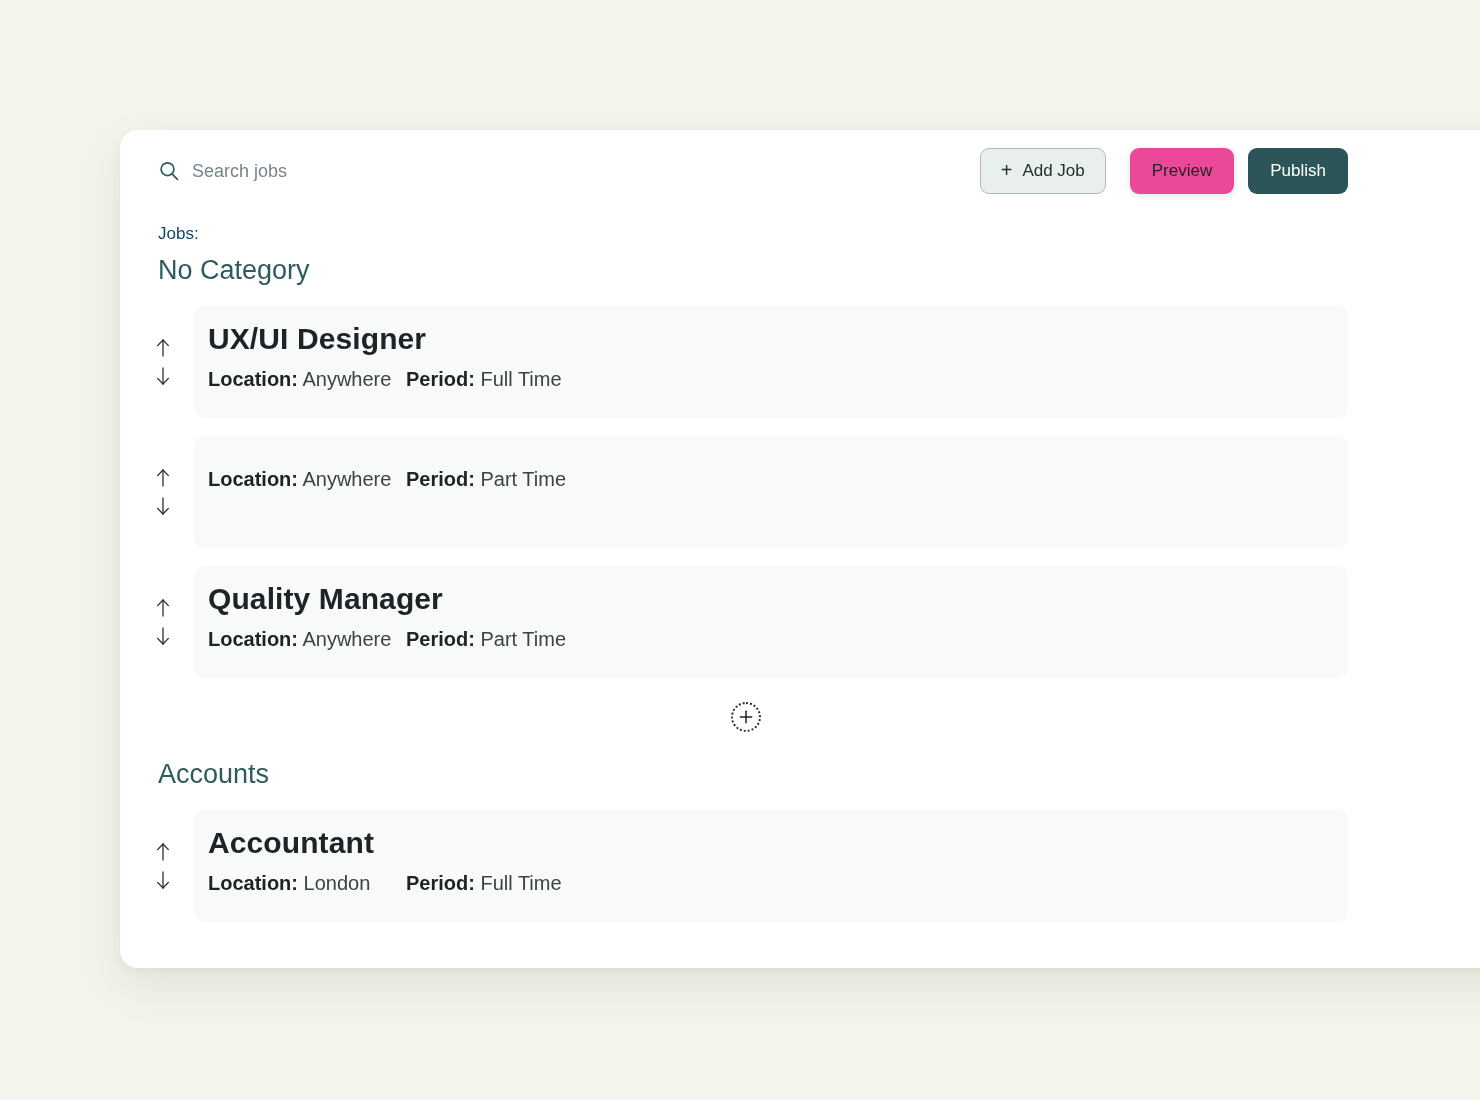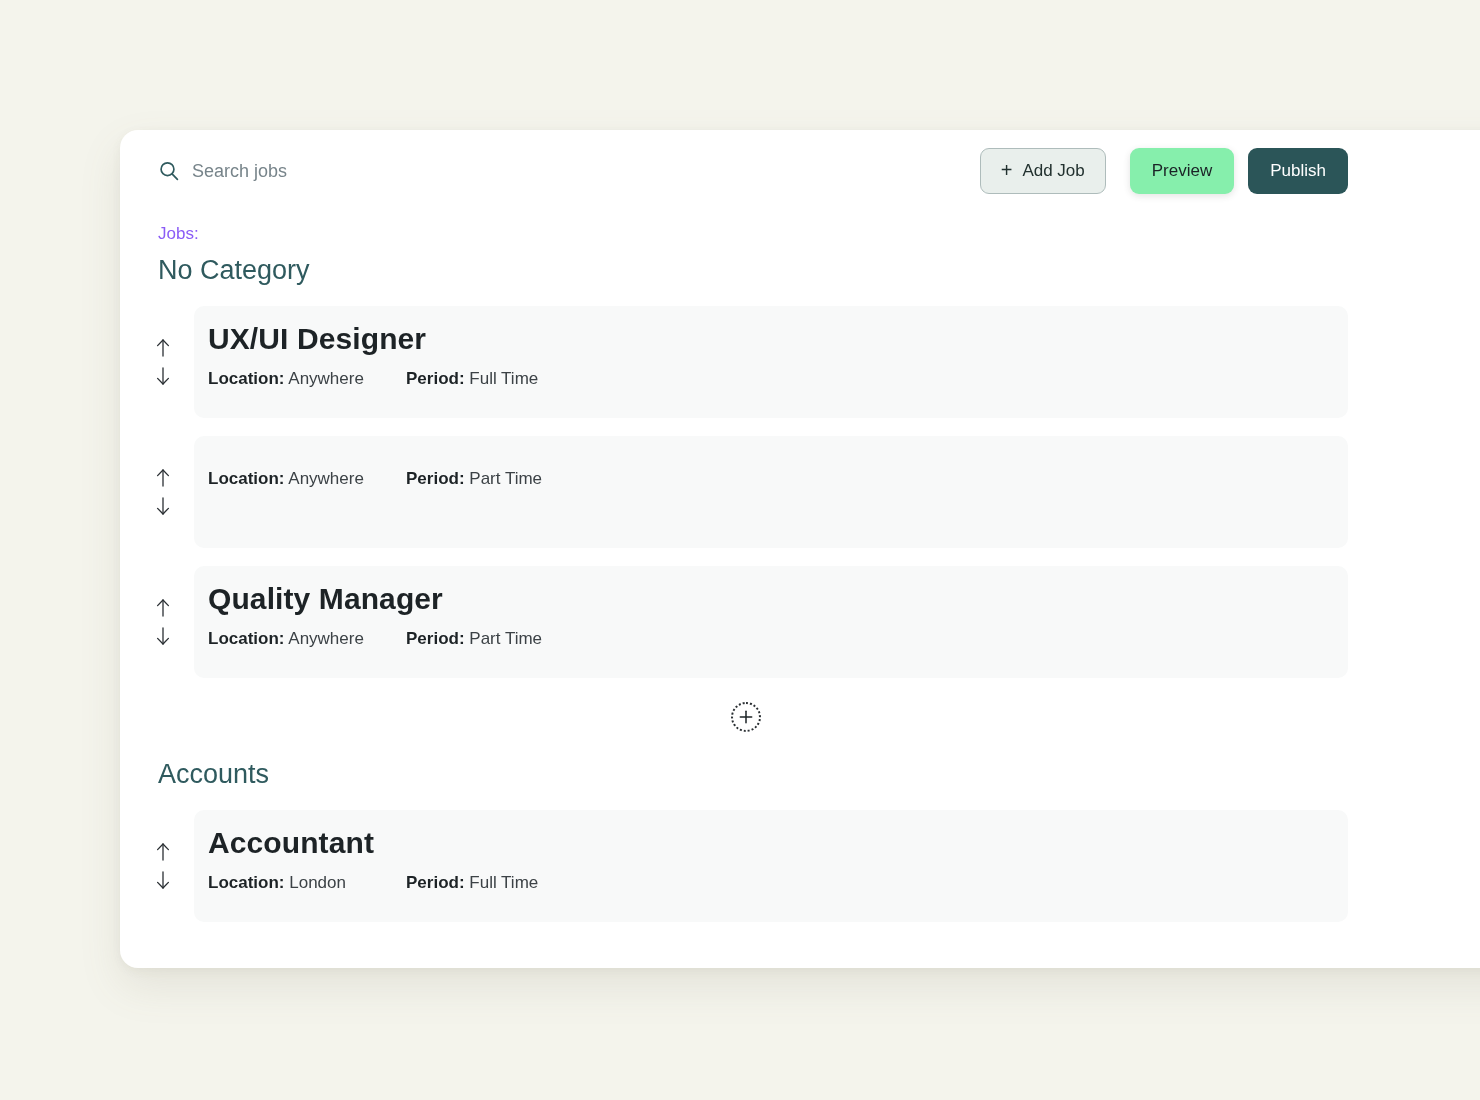--- a/index.html
+++ b/index.html
@@ -106,21 +106,21 @@
     font-size: 20px;
     line-height: 1;
     color: #22312f;
     font-weight: 400;
     position: relative;
     top: -1px;
   }
   .btn-preview {
     height: 46px;
     padding: 0 22px;
-    background: #86efac;
+    background: #ec4899;
     border: none;
     color: #1b2326;
     box-shadow: 0 2px 7px rgba(60, 60, 50, 0.14);
     margin-right: 14px;
   }
   .btn-publish {
     height: 46px;
     padding: 16px 22px;
     background: #2b5558;
     border: none;
@@ -132,21 +132,21 @@
     position: absolute;
     left: 0;
     top: 92px;
     width: 1252px;
   }
 
   .jobs-label {
     margin: 0;
     padding: 0 0 0 38px;
     font-size: 17px;
-    color: #8b5cf6;
+    color: #0c4a6e;
     line-height: 24px;
   }
 
   .cat-heading {
     margin: 0;
     padding: 6px 0 0 38px;
     font-size: 27px;
     font-weight: 400;
     color: #2f5a5e;
     line-height: 36px;
@@ -203,21 +203,21 @@
   .job-title {
     margin: 0;
     font-size: 30px;
     font-weight: 700;
     color: #1d2326;
     line-height: 30px;
     letter-spacing: 0.1px;
   }
   .job-meta {
     margin: 14px 0 0 0;
-    font-size: 17px;
+    font-size: 20px;
     color: #3c4246;
     line-height: 22px;
     display: flex;
     gap: 0;
   }
   .meta-item { display: inline-block; }
   .meta-item.location { min-width: 198px; }
   .meta-key {
     font-weight: 700;
     color: #1d2326;

